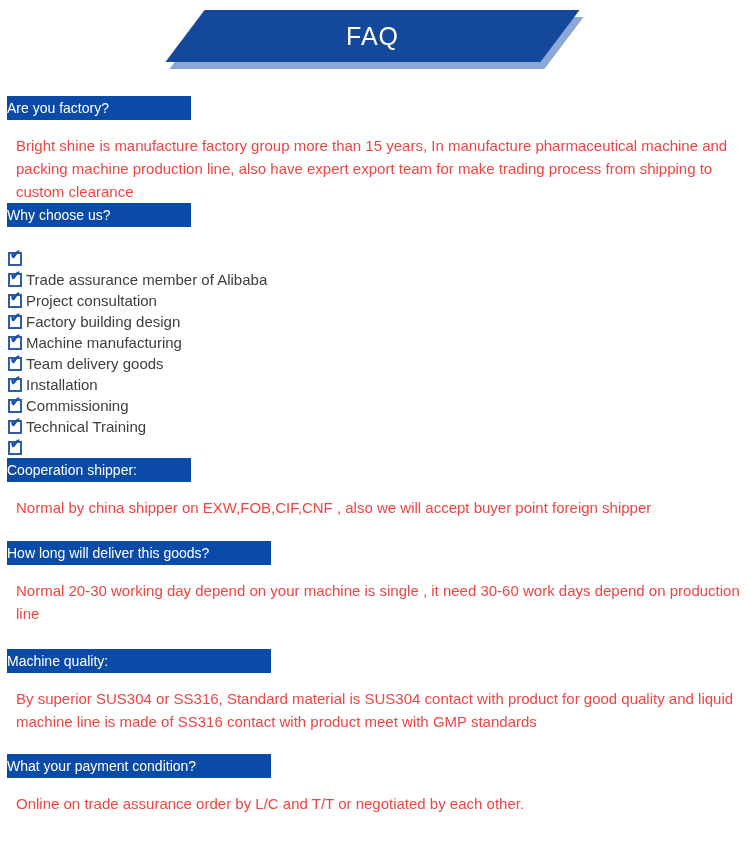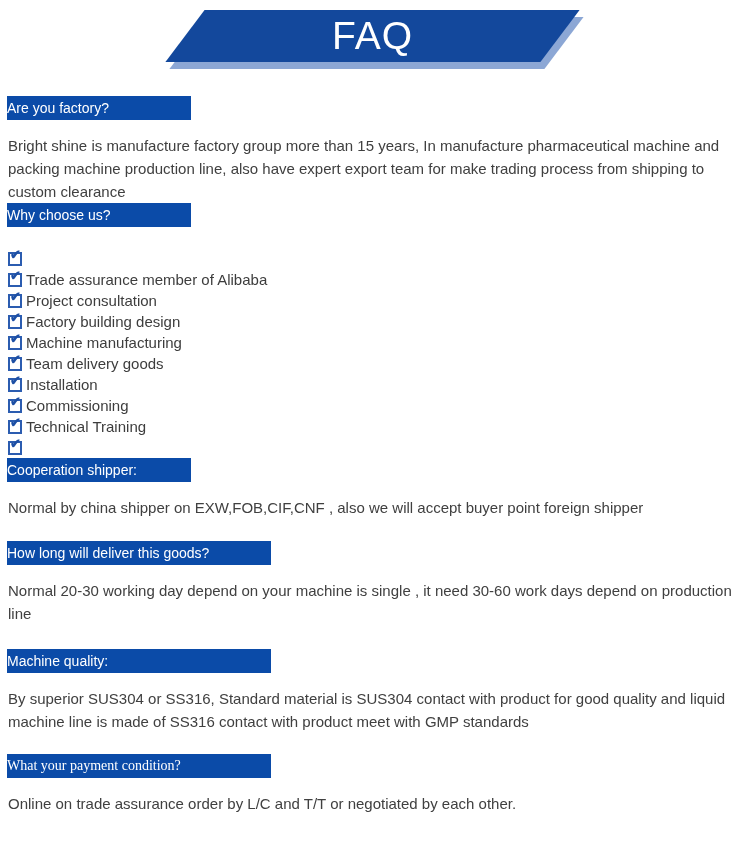--- a/index.html
+++ b/index.html
@@ -17,43 +17,43 @@
     position:absolute; left:189px; top:17px; width:375px; height:52px;
     background:#8ca7d5; transform:skewX(-37deg);
   }
   .banner-main {
     position:absolute; left:185px; top:10px; width:375px; height:52px;
     background:#13489c; transform:skewX(-37deg);
   }
   .banner-text {
     position:absolute; left:185px; top:10px; width:375px; height:52px;
     display:flex; align-items:center; justify-content:center;
-    color:#ffffff; font-size:39px; letter-spacing:1px;
+    color:#ffffff; font-size:25px; letter-spacing:1px;
   }
 
   
   .sec-header {
     background:#0b4ba8; color:#ffffff;
     font-size:14px; height:24px; line-height:24px;
     margin-left:7px;
     box-sizing:border-box;
   }
   .w-narrow { width:184px; }
   .w-wide   { width:264px; }
 
   .mt-16 { margin-top:16px; }
   .mt-20 { }
-  .mt-21 { margin-top:21px;font-family:Liberation Serif, serif; }
+  .mt-21 { margin-top:21px; }
   .mt-22 { margin-top:22px; }
   .mt-24 { margin-top:24px; }
 
   
   .sec-body {
-    color:#404040; font-size:15px; line-height:23px;
-    margin:14px 10px 0 8px; max-width:737px;
+    color:#ef4444; font-size:15px; line-height:23px;
+    margin:14px 10px 0 16px; max-width:737px;
   }
   .sec-body.first { margin-top:14px; }
 
   
   .checklist { margin:21px 0 0 8px; }
   .check-item {
     display:flex; align-items:center;
     height:21px; font-size:15px; color:#3d3d3d;
   }
   .checkbox {

